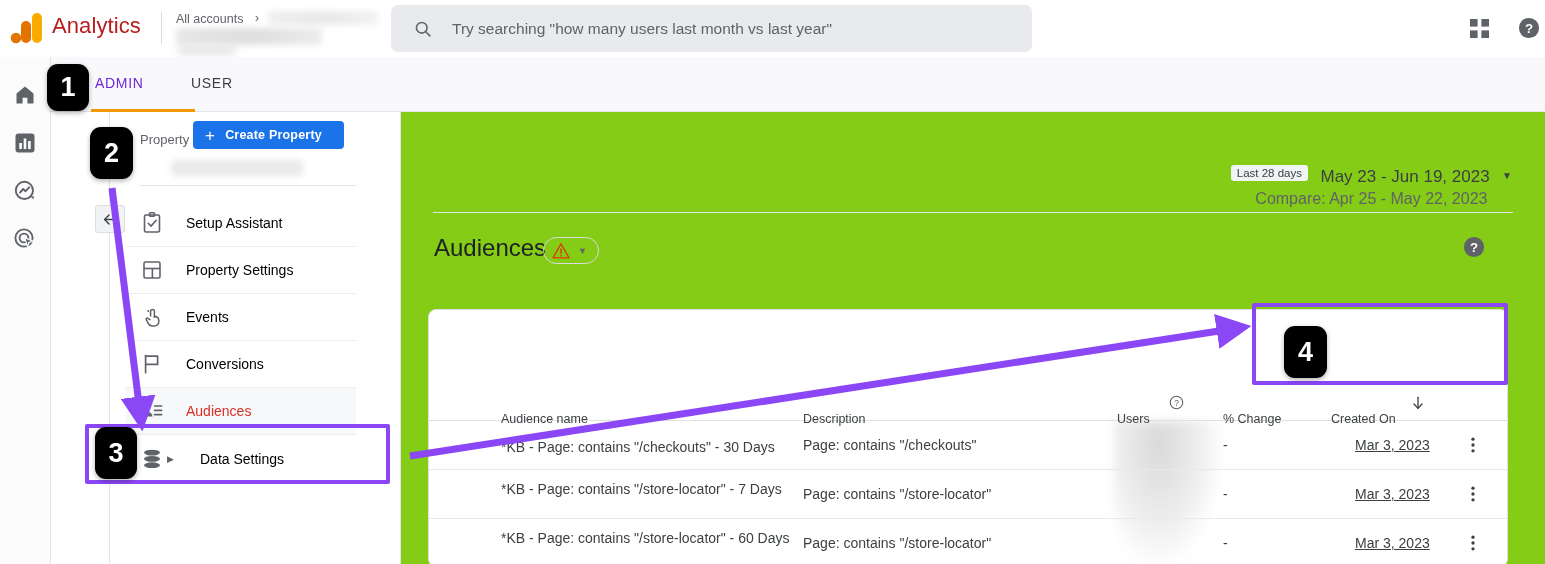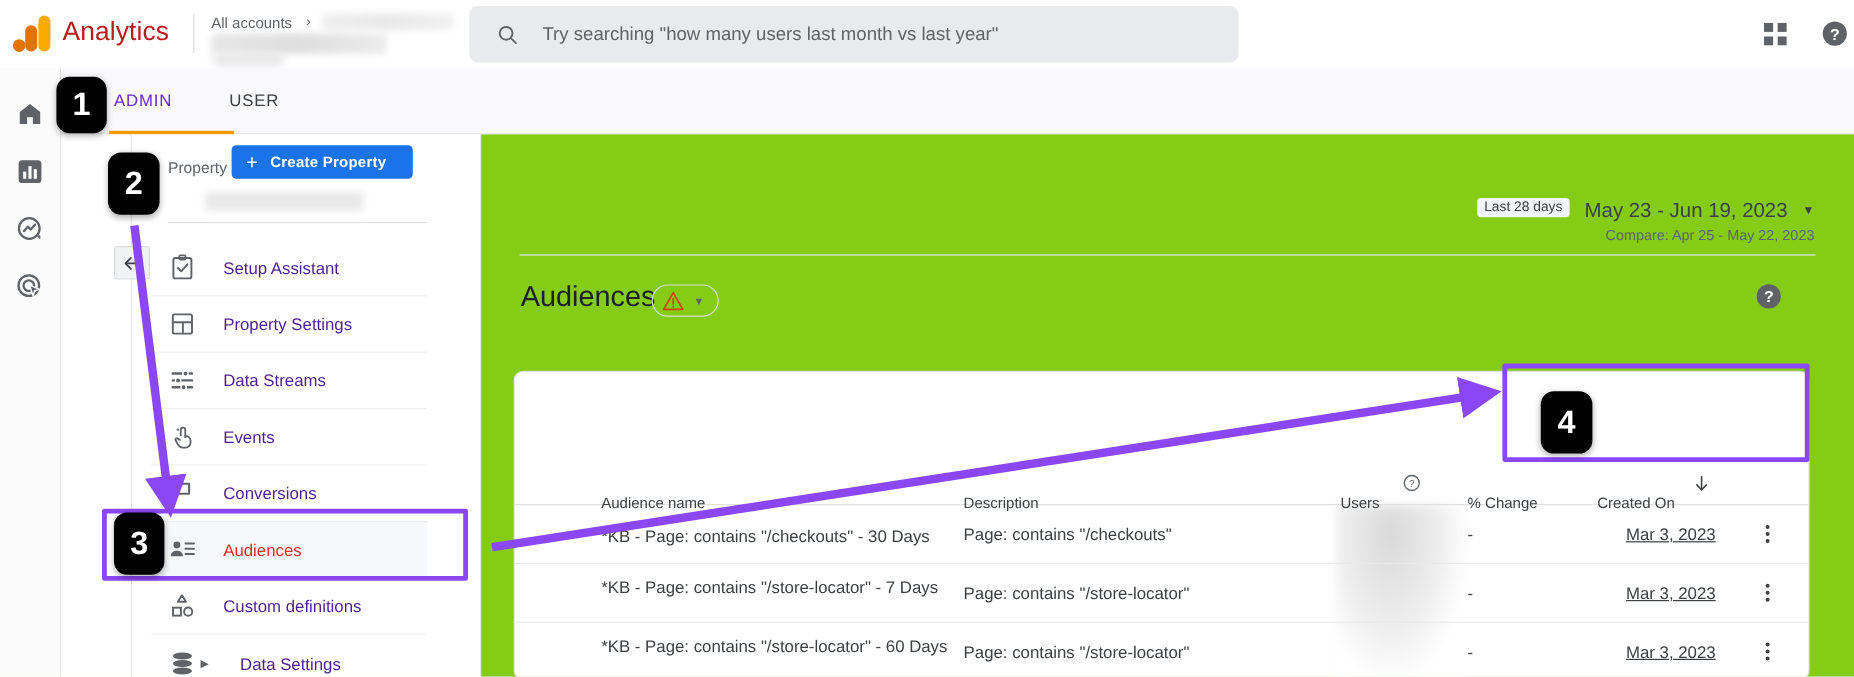--- a/index.html
+++ b/index.html
@@ -104,39 +104,39 @@
   }
   .rail-line { position: absolute; left: 58px; top: 0px; width: 1px; height: 452px; background: #e4e5e7; }
 
   .navlist { position: absolute; left: 75px; top: 88px; width: 230px; }
   .navitem {
     position: relative; height: 47px; display: flex; align-items: center;
     border-bottom: 1px solid #edeef0; cursor: pointer;
   }
   .navitem:last-child { border-bottom: none; }
   .navitem .nico { width: 24px; height: 24px; margin-left: 14px; flex: 0 0 24px; }
-  .navitem .nlabel { margin-left: 22px; font-size: 14px; color: #4c1d95; }
+  .navitem .nlabel { margin-left: 22px; font-size: 14px; color: #000000; }
   .navitem.active { background: #f7f8fa; }
   .navitem.active .nlabel { color: #d93025; }
   .navitem .caret {
     position: absolute; left: 41px; font-size: 9px; color: #5f6368;
   }
   .navitem.has-caret .nlabel { margin-left: 36px; }
 
   
   .main { position: absolute; left: 401px; top: 112px; width: 1144px; height: 452px; background: #84cc16; }
 
   .dr-wrap { position: absolute; right: 33px; top: 53px; text-align: right; cursor: pointer; }
   .dr-chip {
     display: inline-block; background: #f1f3f4; color: #3c4043;
     font-size: 11.5px; padding: 2px 6px; border-radius: 3px; vertical-align: 5px;
   }
   .dr-main { display: inline-block; font-size: 17px; color: #3c4043; margin-left: 8px; font-weight: 500; }
   .dr-arrow { display: inline-block; margin-left: 8px; font-size: 10px; color: #3c4043; vertical-align: 3px; }
-  .dr-cmp { font-size: 12px; color: #5f6368; margin-top: 3px; }
+  .dr-cmp { font-size: 16px; color: #5f6368; margin-top: 3px; text-align: center; }
 
   .hrule { position: absolute; left: 32px; top: 100px; width: 1080px; height: 1px; background: #e4e5e7; }
 
   .page-title { position: absolute; left: 33px; top: 122px; font-size: 24px; color: #202124; }
   .warn-chip {
     position: absolute; left: 142px; top: 125px; width: 56px; height: 27px;
     border: 1px solid #dadce0; border-radius: 14px;
     display: flex; align-items: center; cursor: pointer;
   }
   .warn-chip .wtri { margin-left: 7px; }
@@ -311,31 +311,20 @@
 
       <div class="navitem">
         <svg class="nico" viewBox="0 0 24 24">
           <rect x="4" y="4" width="16" height="16" rx="1.4" fill="none" stroke="#5f6368" stroke-width="1.6"></rect>
           <line x1="4" y1="10.5" x2="20" y2="10.5" stroke="#5f6368" stroke-width="1.6"></line>
           <line x1="12.4" y1="10.5" x2="12.4" y2="20" stroke="#5f6368" stroke-width="1.6"></line>
         </svg>
         <span class="nlabel">Property Settings</span>
       </div>
 
-      <div class="navitem">
-        <svg class="nico" viewBox="0 0 24 24">
-          <line x1="4" y1="6.3" x2="20" y2="6.3" stroke="#5f6368" stroke-width="2" stroke-linecap="round"></line>
-          <circle cx="14.6" cy="6.3" r="2.2" fill="#5f6368" stroke="#fff" stroke-width="1.2"></circle>
-          <line x1="4" y1="12" x2="20" y2="12" stroke="#5f6368" stroke-width="2" stroke-linecap="round"></line>
-          <circle cx="8.4" cy="12" r="2.2" fill="#5f6368" stroke="#fff" stroke-width="1.2"></circle>
-          <line x1="4" y1="17.7" x2="20" y2="17.7" stroke="#5f6368" stroke-width="2" stroke-linecap="round"></line>
-          <circle cx="13" cy="17.7" r="2.2" fill="#5f6368" stroke="#fff" stroke-width="1.2"></circle>
-        </svg>
-        <span class="nlabel">Data Streams</span>
-      </div>
 
       <div class="navitem">
         <svg class="nico" viewBox="0 0 24 24">
           <path d="M10.6 11.4 V6.3 a1.9 1.9 0 0 1 3.8 0 v6.8" fill="none" stroke="#5f6368" stroke-width="1.5"></path>
           <path d="M14.4 11.2 c2.9 .4 4.4 1.9 4.4 4.2 v1.3 a4.3 4.3 0 0 1 -4.3 4.3 h-2.2 c-2 0 -3.3 -1.1 -4.2 -2.9 l-1.8 -3.4 c-.5 -1 .6 -2 1.6 -1.4 l2.1 1.3" fill="none" stroke="#5f6368" stroke-width="1.5" stroke-linecap="round" stroke-linejoin="round"></path>
           <circle cx="8.2" cy="6" r="1" fill="#5f6368"></circle>
         </svg>
         <span class="nlabel">Events</span>
       </div>
 
@@ -351,28 +340,20 @@
         <svg class="nico" viewBox="0 0 24 24">
           <circle cx="7.4" cy="8.2" r="2.9" fill="#5f6368"></circle>
           <path d="M2.3 17.6 c0 -3 2.3 -4.7 5.1 -4.7 s5.1 1.7 5.1 4.7 z" fill="#5f6368"></path>
           <line x1="14.6" y1="7" x2="21.6" y2="7" stroke="#5f6368" stroke-width="1.7" stroke-linecap="round"></line>
           <line x1="14.6" y1="11.3" x2="21.6" y2="11.3" stroke="#5f6368" stroke-width="1.7" stroke-linecap="round"></line>
           <line x1="14.6" y1="15.6" x2="21.6" y2="15.6" stroke="#5f6368" stroke-width="1.7" stroke-linecap="round"></line>
         </svg>
         <span class="nlabel">Audiences</span>
       </div>
 
-      <div class="navitem">
-        <svg class="nico" viewBox="0 0 24 24">
-          <polygon points="11.6,3 15,8.4 8.2,8.4" fill="none" stroke="#5f6368" stroke-width="1.6" stroke-linejoin="round"></polygon>
-          <rect x="4.2" y="13.4" width="6.6" height="6.6" fill="none" stroke="#5f6368" stroke-width="1.6"></rect>
-          <circle cx="16.8" cy="16.7" r="3.4" fill="none" stroke="#5f6368" stroke-width="1.6"></circle>
-        </svg>
-        <span class="nlabel">Custom definitions</span>
-      </div>
 
       <div class="navitem has-caret">
         <svg class="nico" viewBox="0 0 24 24">
           <ellipse cx="12" cy="5.6" rx="8" ry="2.9" fill="#5f6368"></ellipse>
           <ellipse cx="12" cy="11.9" rx="8" ry="2.9" fill="#5f6368"></ellipse>
           <ellipse cx="12" cy="18.2" rx="8" ry="2.9" fill="#5f6368"></ellipse>
         </svg>
         <span class="caret">▶</span>
         <span class="nlabel">Data Settings</span>
       </div>

